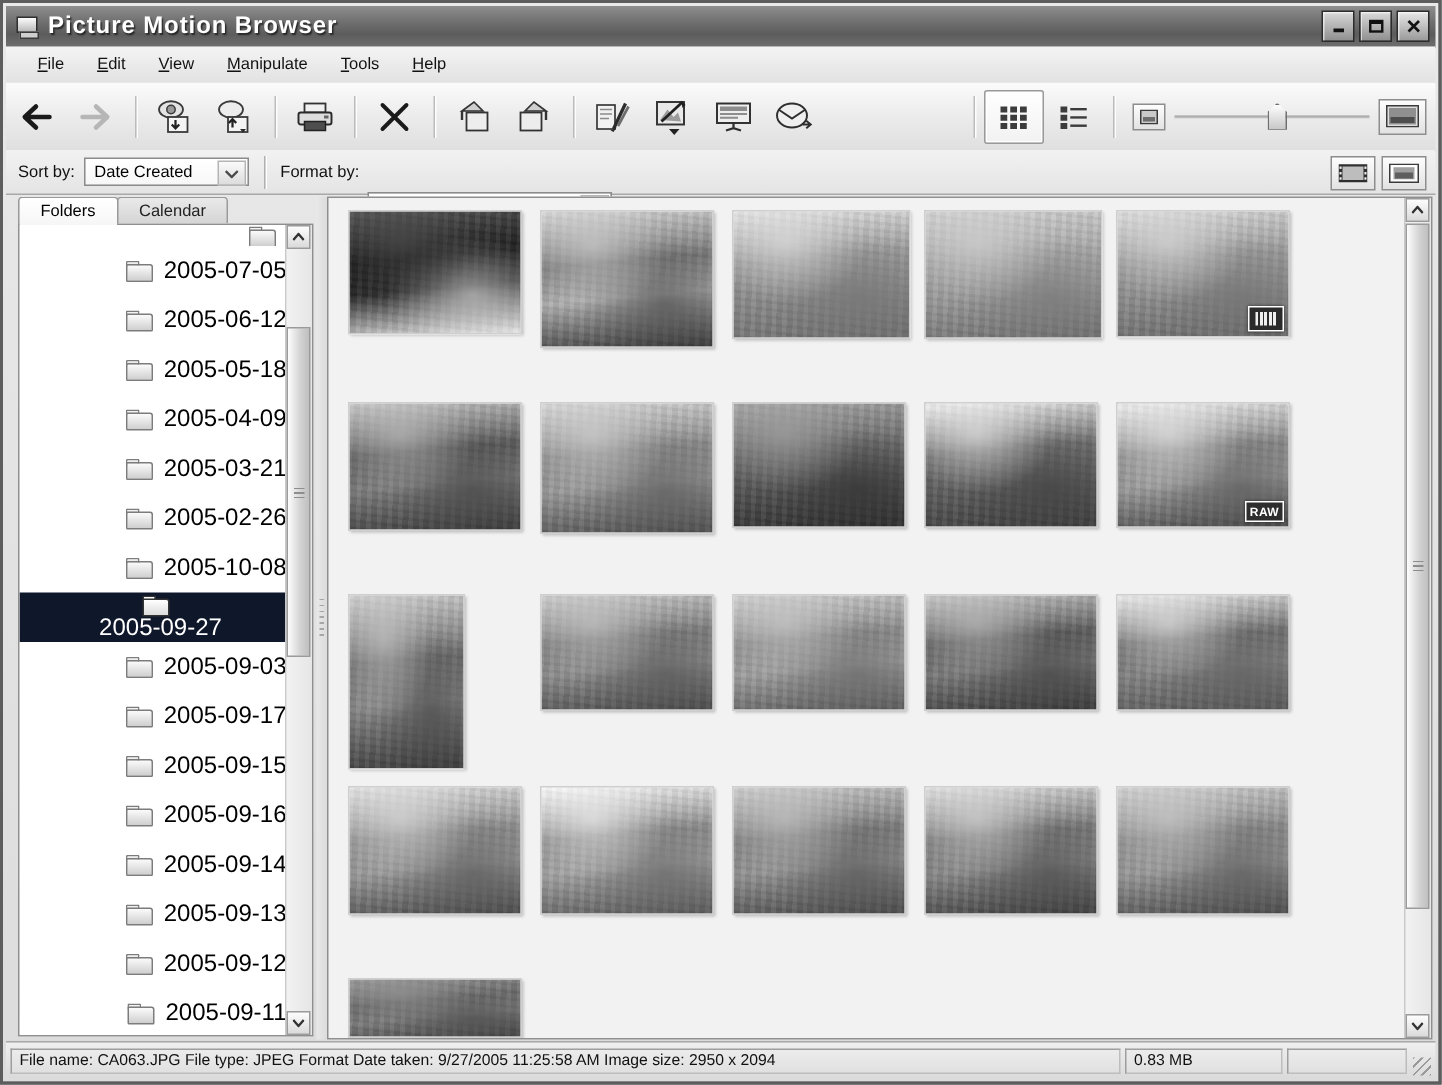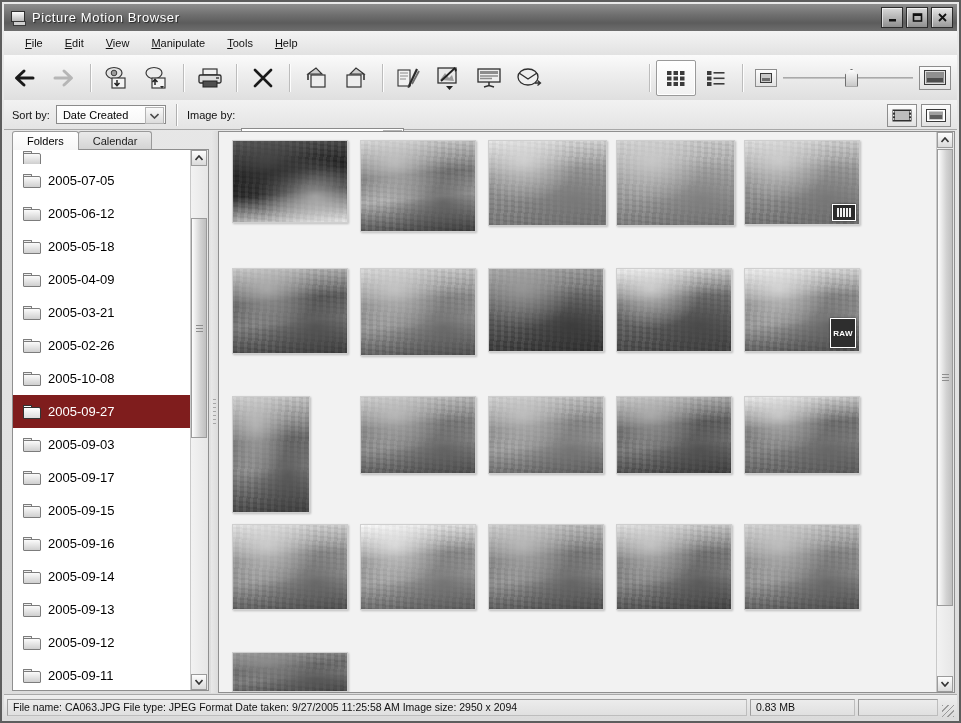--- a/index.html
+++ b/index.html
@@ -30,21 +30,21 @@
   .title-icon .scr{
     position:absolute;left:0;top:0;width:12px;height:9px;
     background:linear-gradient(180deg,#fcfcfc,#b9b9b9);
     border:1px solid #2f2f2f;
   }
   .title-icon .base{
     position:absolute;left:2px;top:10px;width:11px;height:3px;
     background:#cfcfcf;border:1px solid #3a3a3a;
   }
   .title-text{
-    color:#fff;font-weight:normal;font-size:13px;letter-spacing:.6px;
+    color:#fff;font-weight:bold;font-size:16px;letter-spacing:.6px;
     text-shadow:1px 1px 1px rgba(0,0,0,.6);
     white-space:nowrap;
   }
   .win-btns{position:absolute;right:4px;top:3px;display:flex;gap:3px;}
   .win-btn{
     width:20px;height:19px;border:1px solid #2c2c2c;
     background:linear-gradient(180deg,#d9d9d9,#8f8f8f);
     display:flex;align-items:center;justify-content:center;
     box-shadow:inset 1px 1px 0 rgba(255,255,255,.6);
   }
@@ -144,23 +144,23 @@
   .treebox{
     position:absolute;left:6px;top:18px;right:2px;bottom:2px;
     border:1px solid #8f8f8f;background:#fff;box-sizing:border-box;
     overflow:hidden;
   }
   .treelist{
     position:absolute;left:0;top:0;right:17px;bottom:0;overflow:hidden;
   }
   .trow{
     height:33px;display:flex;align-items:center;padding-left:10px;
-    font-size:13px;color:#000;box-sizing:border-box;white-space:nowrap;
-  }
-  .trow.sel{background:#7f1d1d;color:#fff;}
+    font-size:16px;color:#000;box-sizing:border-box;white-space:nowrap;justify-content:flex-end;
+  }
+  .trow.sel{background:#0f172a;color:#fff;flex-direction:column;}
   .trow.partial{height:14px;align-items:flex-end;overflow:hidden;}
   .folder-ico{
     width:17px;height:13px;margin-right:8px;flex:none;position:relative;
   }
   .folder-ico .tab2{
     position:absolute;left:0;top:0;width:7px;height:3px;
     background:linear-gradient(180deg,#f5f5f5,#d3d3d3);
     border:1px solid #7c7c7c;border-bottom:none;border-radius:1px 1px 0 0;
   }
   .folder-ico .body{
@@ -223,21 +223,21 @@
     box-shadow:0 0 2px rgba(0,0,0,.6);
   }
   .badge.film{
     width:24px;height:17px;background:#2b2b2b;
     display:flex;align-items:center;justify-content:center;
   }
   .badge.film .strip{
     width:14px;height:9px;background:#e8e8e8;
   }
   .badge.raw{
-    width:26px;height:30px;background:#2e2e2e;color:#fff;
+    width:26px;height:14px;background:#2e2e2e;color:#fff;
     font-size:8px;font-weight:bold;letter-spacing:.3px;
     display:flex;align-items:center;justify-content:center;
   }
   
   .statusbar{
     position:absolute;left:2px;bottom:2px;right:2px;height:24px;
     background:linear-gradient(180deg,#efefef,#dadada);
     border-top:1px solid #a9a9a9;
     display:flex;align-items:center;
   }
@@ -457,21 +457,21 @@
     <span class="lbl" style="margin-left:8px;">Sort by:</span>
     <div class="combo" style="width:110px;margin-left:6px;">
       <span class="cval">Date Created</span>
       <span class="carrow">
         <svg width="9" height="6" viewBox="0 0 9 6">
             <path d="M0.5 1 L4.5 5 L8.5 1" fill="none" stroke="#4a4a4a" stroke-width="1.6"></path>
           </svg>
       </span>
     </div>
     <div class="vsep" style="margin-left:10px;margin-right:10px;"></div>
-    <span class="lbl">Image by:</span>
+    <span class="lbl">Format by:</span>
     <div class="combo" style="width:163px;margin-left:6px;margin-top:45px;">
       <span class="cval">(None)</span>
       <span class="carrow">
         <svg width="9" height="6" viewBox="0 0 9 6">
             <path d="M0.5 1 L4.5 5 L8.5 1" fill="none" stroke="#4a4a4a" stroke-width="1.6"></path>
           </svg>
       </span>
     </div>
     <div class="right-btns">
       <div class="sqbtn">

